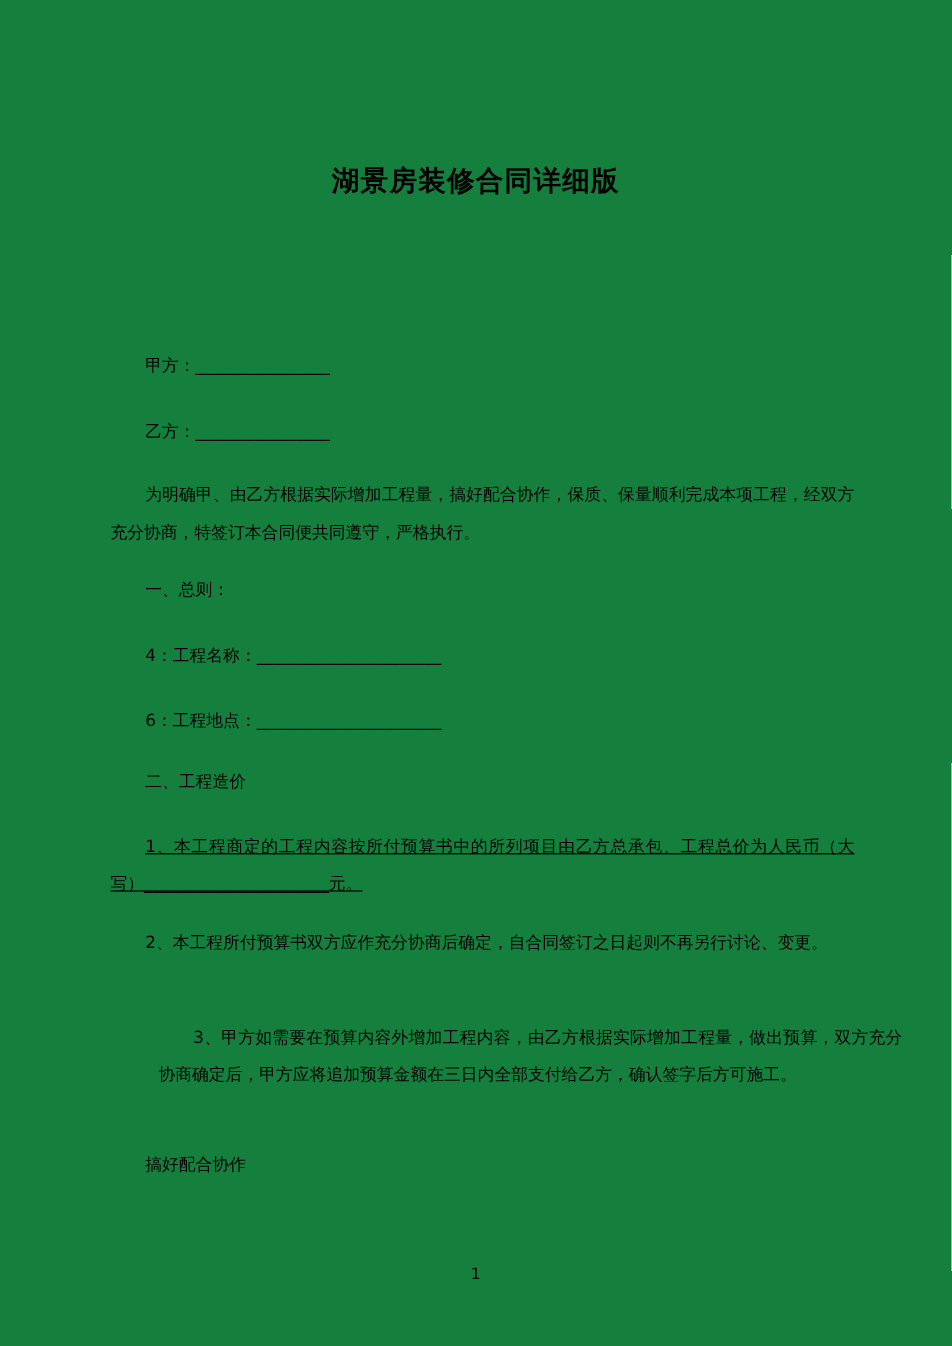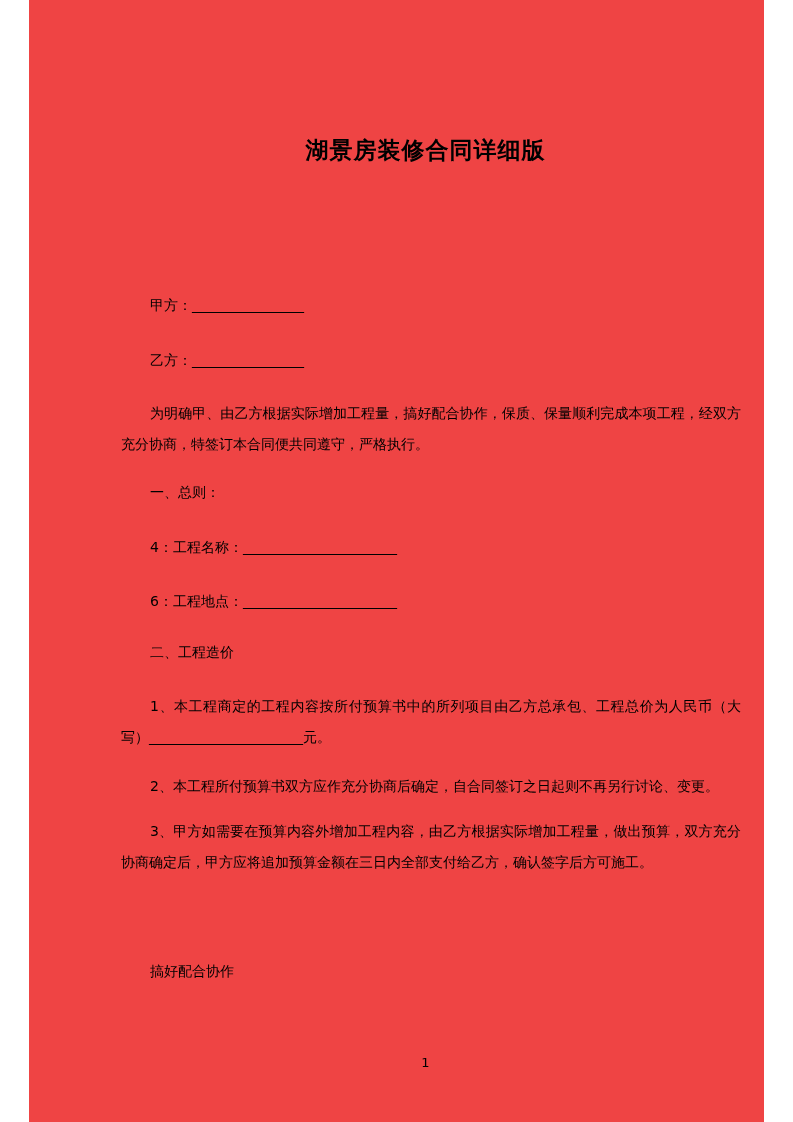--- a/index.html
+++ b/index.html
@@ -6,24 +6,24 @@
     margin: 0;
     padding: 0;
     background: #ffffff;
   }
   body {
     font-family: "DejaVu Sans", "Liberation Sans", sans-serif;
     color: #000000;
   }
   .page {
     position: relative;
-    width: 735px;
+    width: 793px;
     height: 1122px;
     margin: 0 auto;
-    background: #ef4444;
+    background: #15803d;
     box-sizing: border-box;
     overflow: hidden;
   }
   .doc-body {
     position: absolute;
     left: 0;
     top: 0;
     width: 793px;
   }
   .doc-title {
@@ -66,19 +66,19 @@
 <div class="page">
   <div class="doc-body">
     <h1 class="doc-title">湖景房装修合同详细版</h1>
     <div class="para indent" style="top:290px;">甲方：________________</div>
     <div class="para indent" style="top:345px;">乙方：________________</div>
     <div class="para indent" style="top:398px;">为明确甲、由乙方根据实际增加工程量，搞好配合协作，保质、保量顺利完成本项工程，经双方充分协商，特签订本合同便共同遵守，严格执行。</div>
     <div class="para indent" style="top:477px;">一、总则：</div>
     <div class="para indent" style="top:532px;">4：工程名称：______________________</div>
     <div class="para indent" style="top:586px;">6：工程地点：______________________</div>
     <div class="para indent" style="top:637px;">二、工程造价</div>
-    <div class="para indent" style="top:691px;">1、本工程商定的工程内容按所付预算书中的所列项目由乙方总承包、工程总价为人民币（大写）______________________元。</div>
+    <div class="para indent" style="top:691px;text-decoration:underline;">1、本工程商定的工程内容按所付预算书中的所列项目由乙方总承包、工程总价为人民币（大写）______________________元。</div>
     <div class="para indent" style="top:771px;">2、本工程所付预算书双方应作充分协商后确定，自合同签订之日起则不再另行讨论、变更。</div>
-    <div class="para indent" style="top:816px;">3、甲方如需要在预算内容外增加工程内容，由乙方根据实际增加工程量，做出预算，双方充分协商确定后，甲方应将追加预算金额在三日内全部支付给乙方，确认签字后方可施工。</div>
+    <div class="para indent" style="top:850px;margin-left:40px;">3、甲方如需要在预算内容外增加工程内容，由乙方根据实际增加工程量，做出预算，双方充分协商确定后，甲方应将追加预算金额在三日内全部支付给乙方，确认签字后方可施工。</div>
     <div class="para indent" style="top:956px;">搞好配合协作</div>
     <div class="page-number">1</div>
   </div>
 </div>
 
 </body></html>

